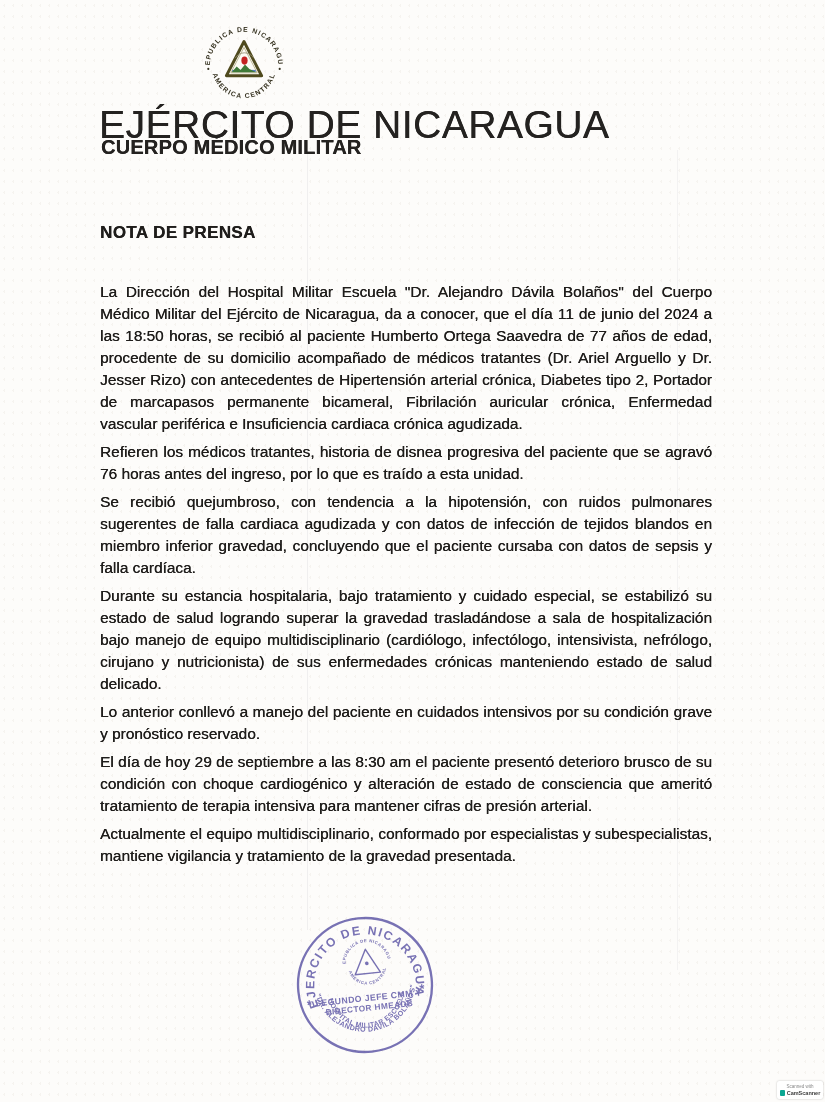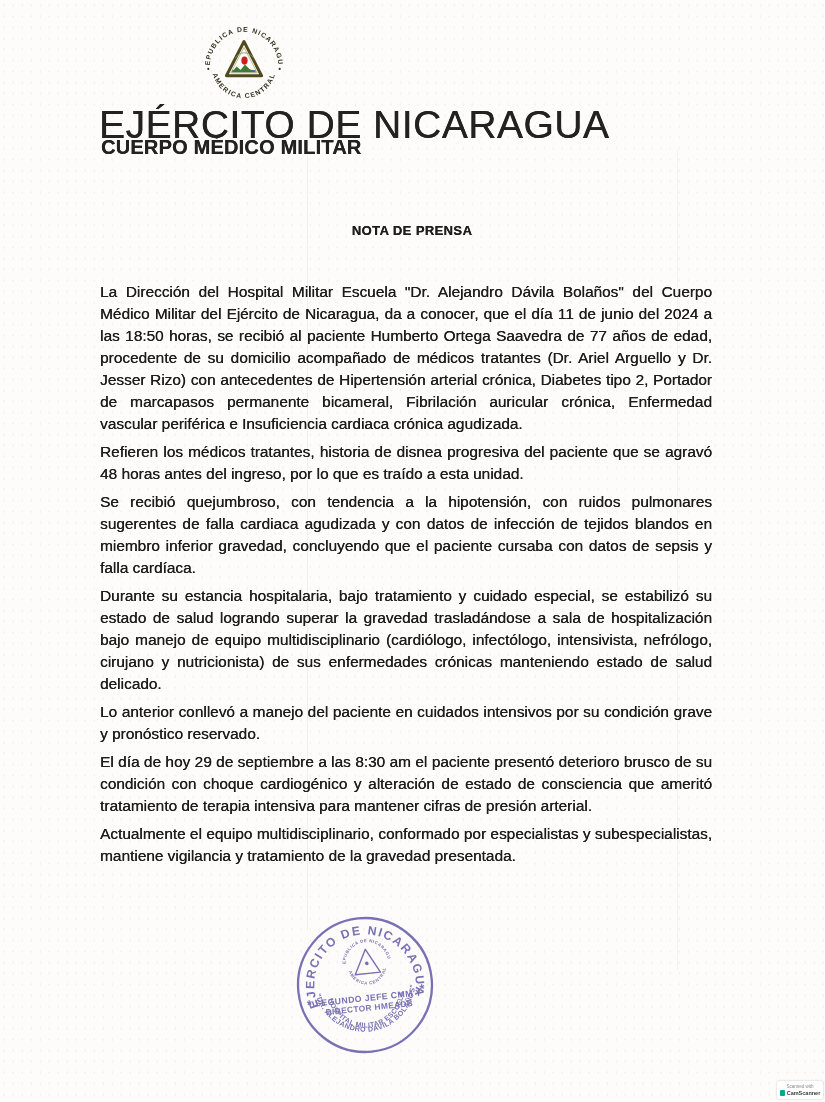--- a/index.html
+++ b/index.html
@@ -34,21 +34,21 @@
   .dept-name {
     position: absolute; left: 101px; top: 136px;
     font-size: 20px; font-weight: 700; color: #242220;
     letter-spacing: 0.2px; white-space: nowrap;
     text-shadow: 0.2px 0 0 currentColor;
   }
 
   
   .doc-title {
     position: absolute; left: 100px; top: 223px; width: 624px;
-    text-align: center; font-size: 13px; font-weight: 700;
+    font-size: 17px; font-weight: 700;
     letter-spacing: 0.4px; color: #1f1d1b;
     text-shadow: 0.25px 0 0 currentColor;
   }
 
   
   .doc-body {
     position: absolute; left: 100px; top: 281px; width: 618px;
     font-size: 15.4px; line-height: 22px; color: #1f1d1b;
     text-align: justify;
     text-shadow: 0.25px 0 0 currentColor;
@@ -109,21 +109,21 @@
     </g>
   </svg>
 
   <div class="org-name">EJÉRCITO DE NICARAGUA</div>
   <div class="dept-name">CUERPO MÉDICO MILITAR</div>
 
   <div class="doc-title">NOTA DE PRENSA</div>
 
   <div class="doc-body">
     <p>La Dirección del Hospital Militar Escuela "Dr. Alejandro Dávila Bolaños" del Cuerpo Médico Militar del Ejército de Nicaragua, da a conocer, que el día 11 de junio del 2024 a las 18:50 horas, se recibió al paciente Humberto Ortega Saavedra de 77 años de edad, procedente de su domicilio acompañado de médicos tratantes (Dr. Ariel Arguello y Dr. Jesser Rizo) con antecedentes de Hipertensión arterial crónica, Diabetes tipo 2, Portador de marcapasos permanente bicameral, Fibrilación auricular crónica, Enfermedad vascular periférica e Insuficiencia cardiaca crónica agudizada.</p>
-    <p>Refieren los médicos tratantes, historia de disnea progresiva del paciente que se agravó 48 horas antes del ingreso, por lo que es traído a esta unidad.</p>
+    <p>Refieren los médicos tratantes, historia de disnea progresiva del paciente que se agravó 76 horas antes del ingreso, por lo que es traído a esta unidad.</p>
     <p>Se recibió quejumbroso, con tendencia a la hipotensión, con ruidos pulmonares sugerentes de falla cardiaca agudizada y con datos de infección de tejidos blandos en miembro inferior gravedad, concluyendo que el paciente cursaba con datos de sepsis y falla cardíaca.</p>
     <p>Durante su estancia hospitalaria, bajo tratamiento y cuidado especial, se estabilizó su estado de salud logrando superar la gravedad trasladándose a sala de hospitalización bajo manejo de equipo multidisciplinario (cardiólogo, infectólogo, intensivista, nefrólogo, cirujano y nutricionista) de sus enfermedades crónicas manteniendo estado de salud delicado.</p>
     <p>Lo anterior conllevó a manejo del paciente en cuidados intensivos por su condición grave y pronóstico reservado.</p>
     <p>El día de hoy 29 de septiembre a las 8:30 am el paciente presentó deterioro brusco de su condición con choque cardiogénico y alteración de estado de consciencia que ameritó tratamiento de terapia intensiva para mantener cifras de presión arterial.</p>
     <p>Actualmente el equipo multidisciplinario, conformado por especialistas y subespecialistas, mantiene vigilancia y tratamiento de la gravedad presentada.</p>
   </div>
 
   <svg class="stamp-svg" viewBox="0 0 140 136">
     <defs>
       <path id="stTop" d="M 29 96.7 A 50 50 0 1 1 111 96.7" fill="none"></path>

